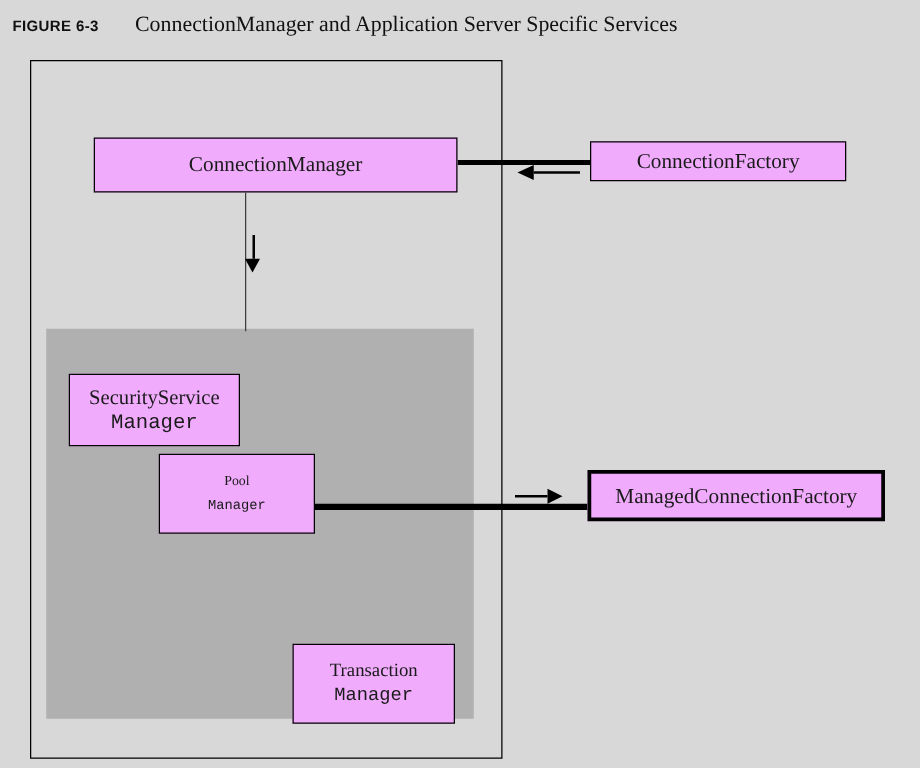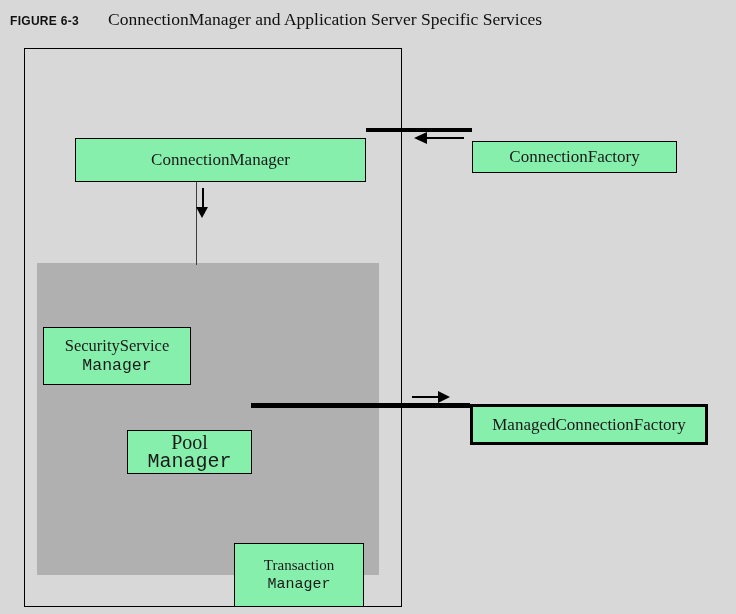--- a/index.html
+++ b/index.html
@@ -52,42 +52,41 @@
     left: 37px;
     top: 263px;
     width: 342px;
     height: 312px;
     background: #b0b0b0;
   }
 
   .node {
     position: absolute;
     border: 1.4px solid #000;
-    background: #86efac;
+    background: #f0abfc;
     display: flex;
     flex-direction: column;
     align-items: center;
     justify-content: center;
     text-align: center;
     color: #1a1a1a;
     font-size: 17px;
     line-height: 20px;
-    margin-top: 28px;
   }
   .node .l2 { display: block; font-family: Liberation Mono, monospace; }
 
   .node-connection-manager   { left: 75px;  top: 110px; width: 291px; height: 44px; }
   .node-connection-factory   { left: 472px; top: 113px; width: 205px; height: 32px; }
   .node-managed-connection-factory {
     left: 470px; top: 376px; width: 238px; height: 41px;
     border: 3px solid #000;
     font-size: 17px;
   }
-  .node-security-service     { left: 43px;  top: 299px; width: 148px; height: 58px; font-size: 16.5px; }
-  .node-pool-manager         { left: 127px; top: 402px; width: 125px; height: 44px; font-size: 20px; }
+  .node-security-service     { left: 55px;  top: 299px; width: 137px; height: 58px; font-size: 16.5px; }
+  .node-pool-manager         { left: 127px; top: 363px; width: 125px; height: 64px; font-size: 11px; }
   .node-transaction-manager  { left: 234px; top: 515px; width: 130px; height: 64px; font-size: 15px; }
 
   
   .line { position: absolute; background: #000; }
 
   .vline-cm-to-services { left: 196px; top: 154px; width: 1px; height: 111px; background: #3d3d3d; }
 
   .thick-cf-to-cm { left: 366px; top: 128px; width: 106px; height: 4px; }
   .thick-pm-to-mcf { left: 251px; top: 403px; width: 219px; height: 5px; }
 

